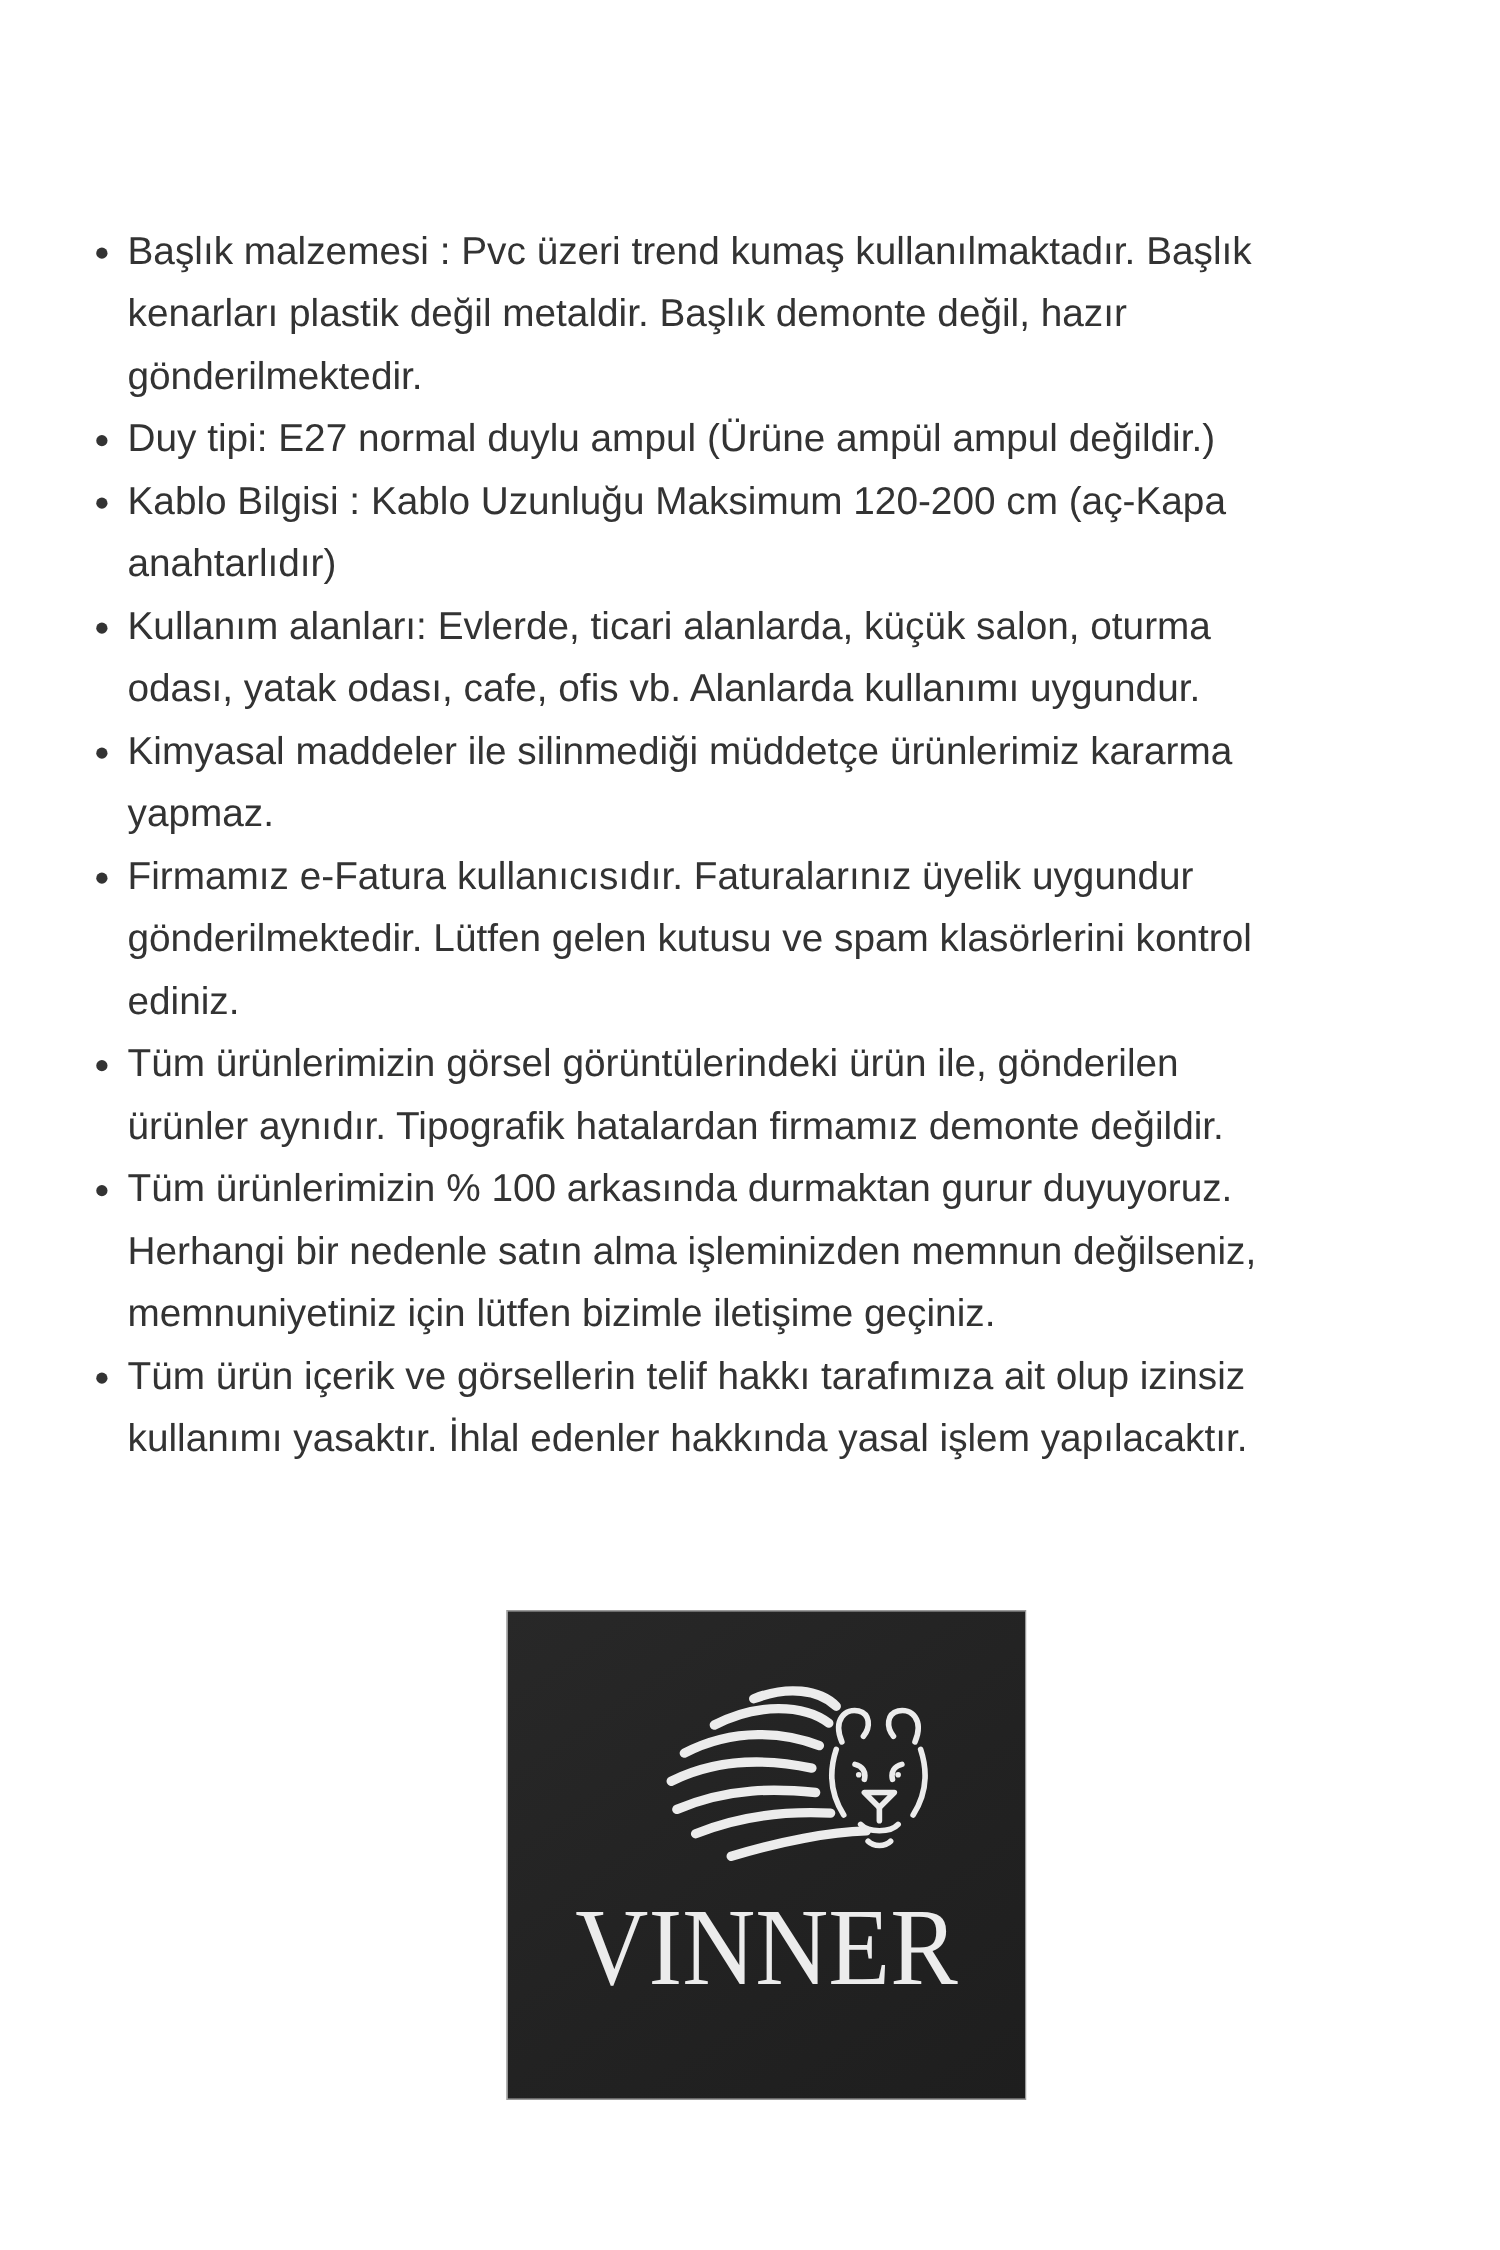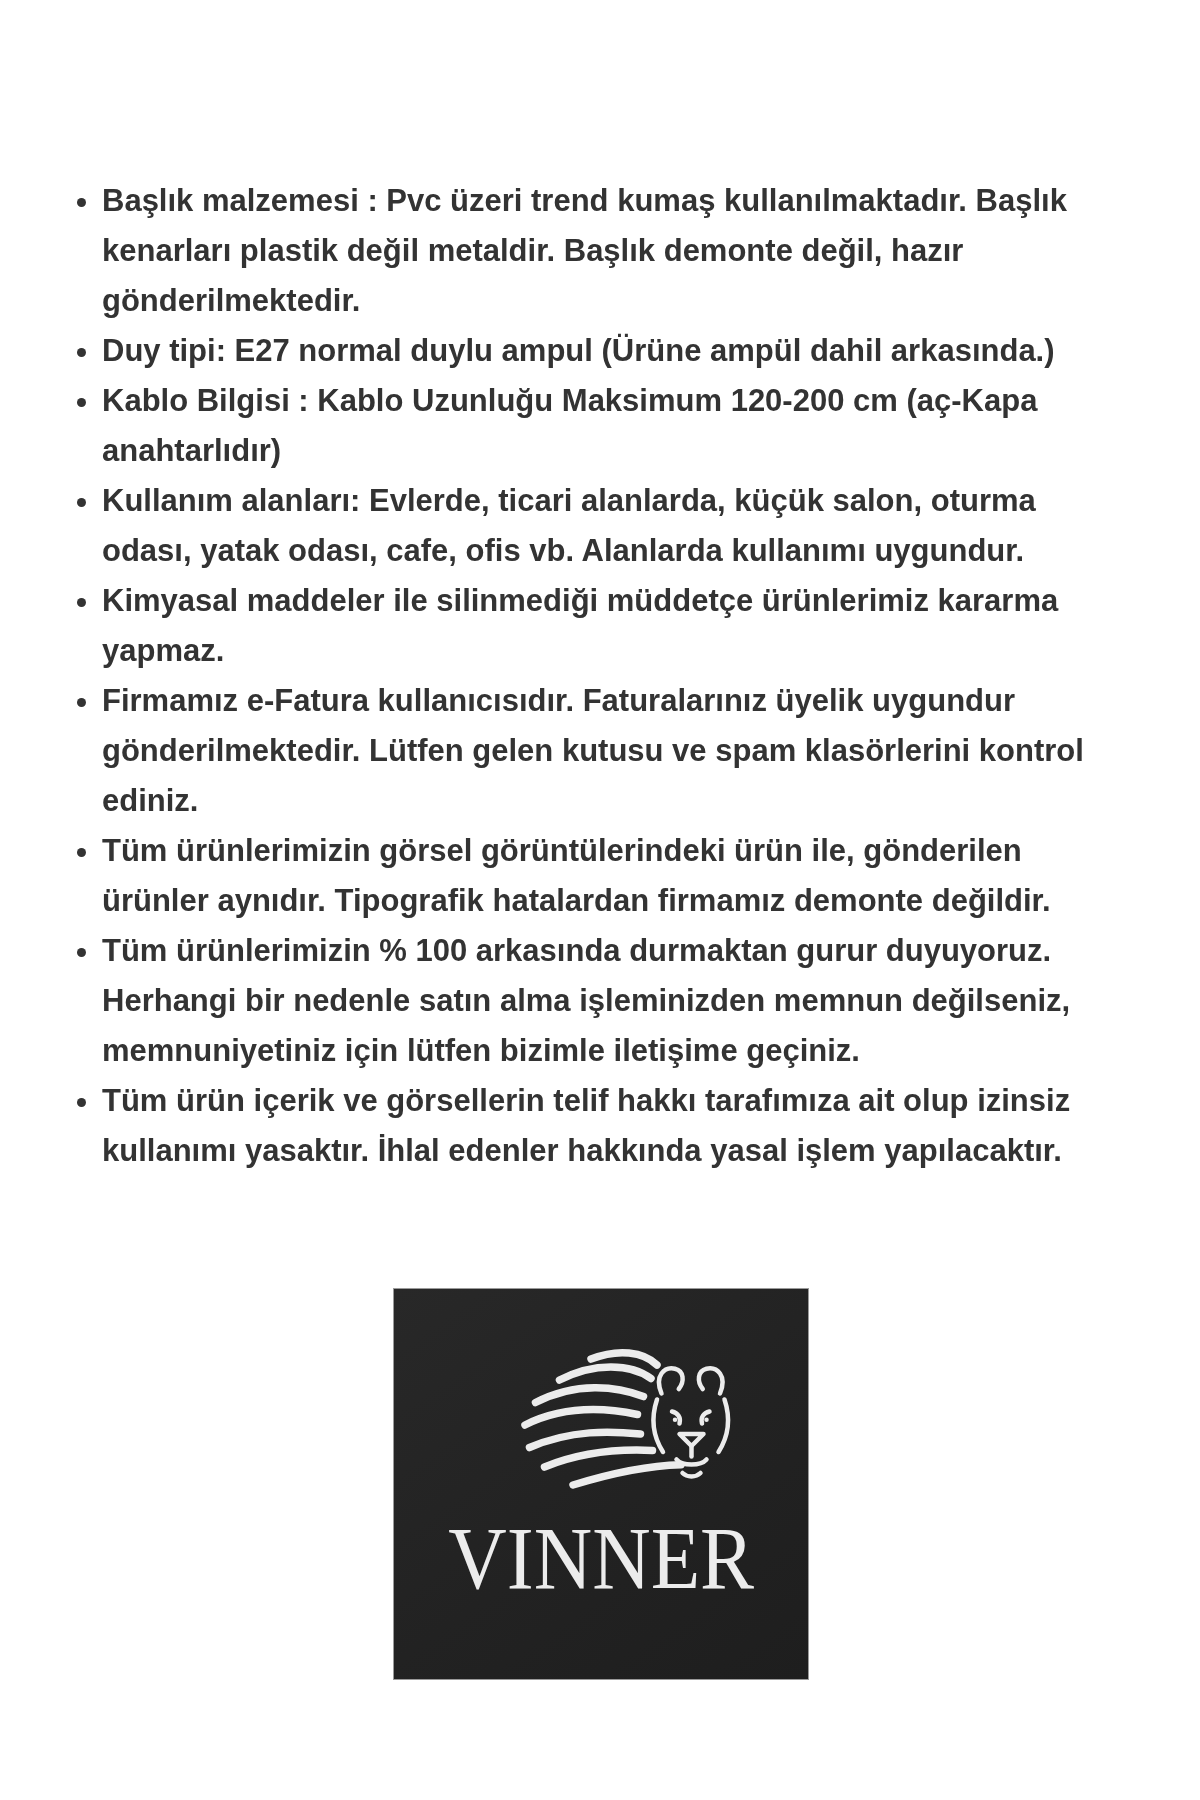--- a/index.html
+++ b/index.html
@@ -17,26 +17,25 @@
     left: 0;
     width: 1200px;
     padding: 0 8px 0 102px;
     list-style: disc outside;
   }
   .bullets li {
     font-size: 31px;
     line-height: 50px;
     color: #333333;
     white-space: pre-line; 
-    font-weight: bold;
   }
   .bullets li::marker { color: #333333; }
   .logo-box {
     position: absolute;
-    left: 393px;
+    left: 405px;
     top: 1288px;
     width: 416px;
     height: 392px;
     background: linear-gradient(145deg, #282828 0%, #222222 55%, #1e1e1e 100%);
     border: 1px solid #9a9a9a;
     display: flex;
     flex-direction: column;
     align-items: center;
   }
   .lion-svg {
@@ -58,21 +57,21 @@
 </style>
 </head>
 <body>
 
 <main>
 
   <ul class="bullets">
     <li>Başlık malzemesi : Pvc üzeri trend kumaş kullanılmaktadır. Başlık
 kenarları plastik değil metaldir. Başlık demonte değil, hazır
 gönderilmektedir.</li>
-    <li>Duy tipi: E27 normal duylu ampul (Ürüne ampül dahil arkasında.)</li>
+    <li>Duy tipi: E27 normal duylu ampul (Ürüne ampül ampul değildir.)</li>
     <li>Kablo Bilgisi : Kablo Uzunluğu Maksimum 120-200 cm (aç-Kapa
 anahtarlıdır)</li>
     <li>Kullanım alanları: Evlerde, ticari alanlarda, küçük salon, oturma
 odası, yatak odası, cafe, ofis vb. Alanlarda kullanımı uygundur.</li>
     <li>Kimyasal maddeler ile silinmediği müddetçe ürünlerimiz kararma
 yapmaz.</li>
     <li>Firmamız e-Fatura kullanıcısıdır. Faturalarınız üyelik uygundur
 gönderilmektedir. Lütfen gelen kutusu ve spam klasörlerini kontrol
 ediniz.</li>
     <li>Tüm ürünlerimizin görsel görüntülerindeki ürün ile, gönderilen

